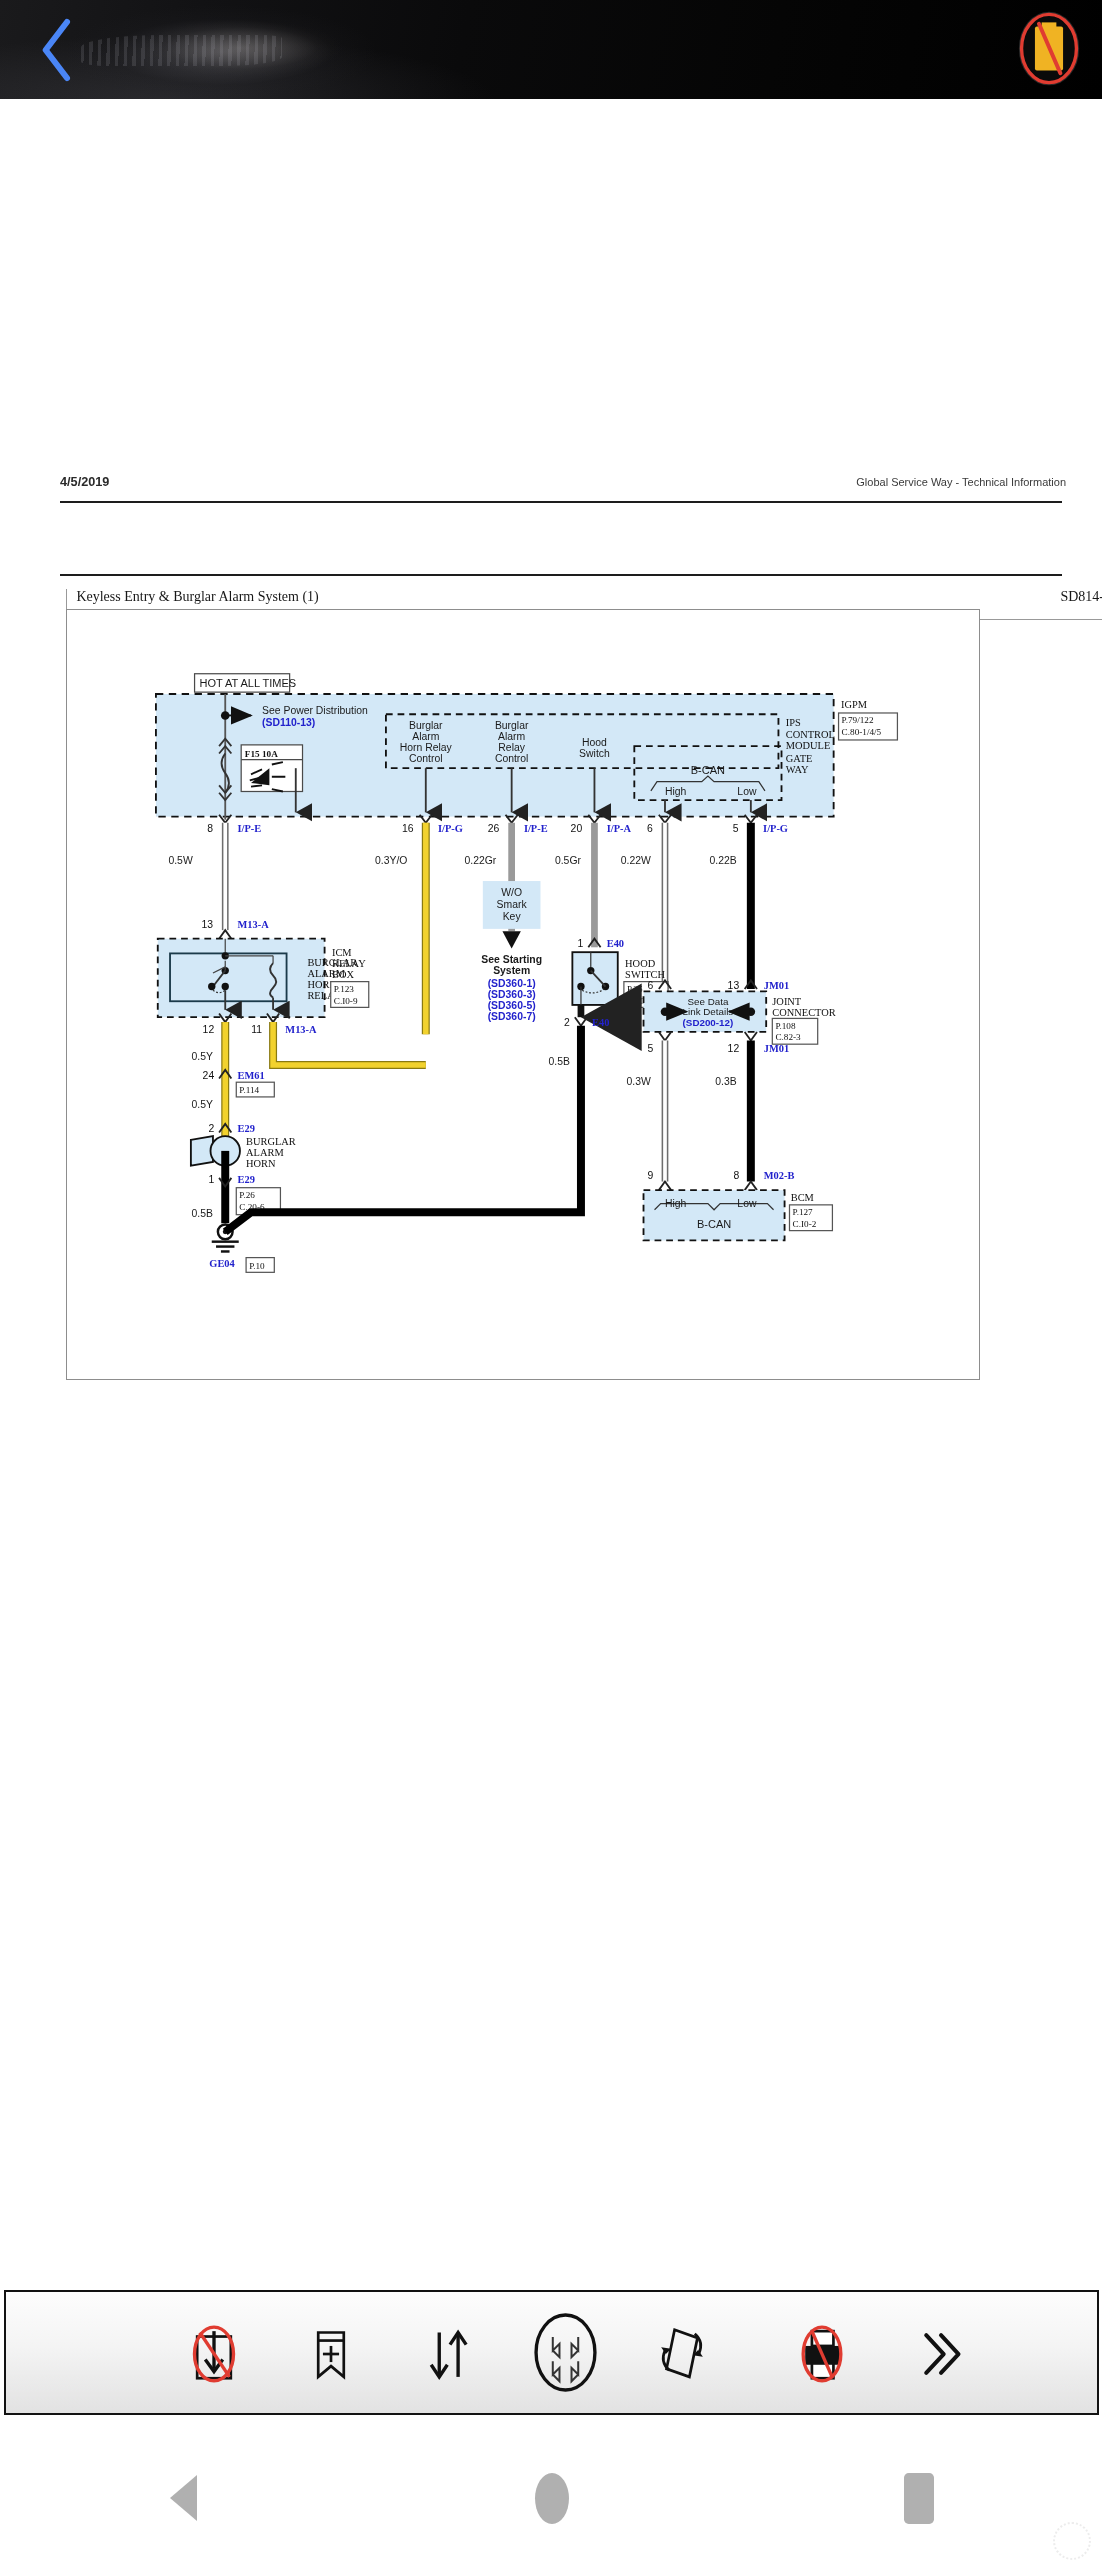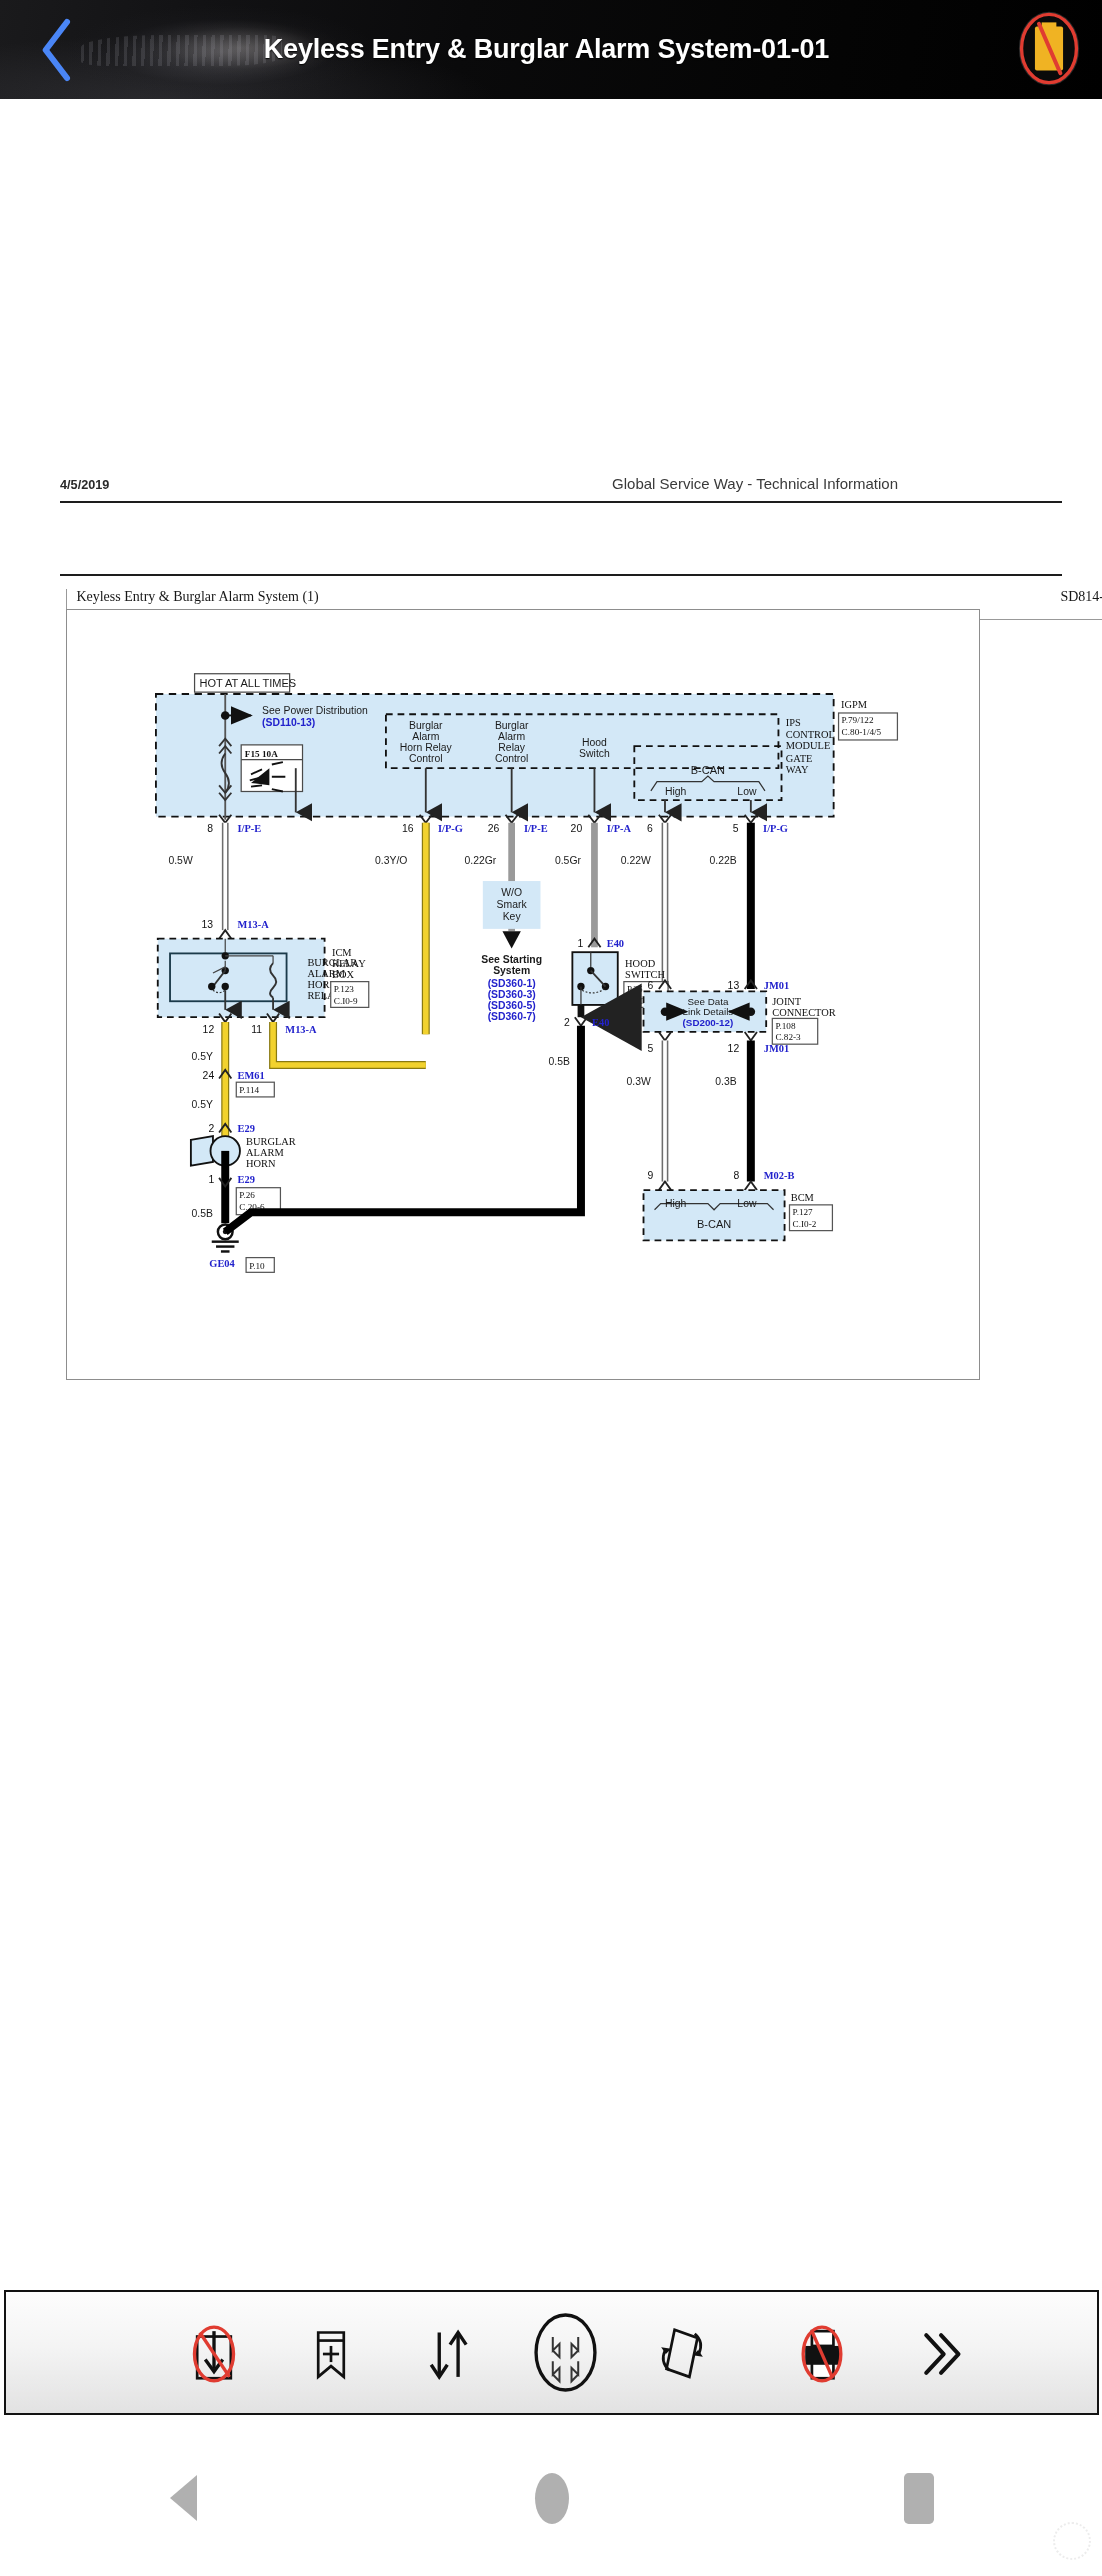--- a/index.html
+++ b/index.html
@@ -53,21 +53,21 @@
   .page-sheet {
     position: absolute; left: 0; top: 0; width: 1103px; height: 2187px;
     background: #ffffff;
   }
 
   .doc-meta {
     position: absolute; left: 46px; top: 376px; width: 1006px;
     display: flex; justify-content: space-between; align-items: baseline;
   }
   .doc-date { font-size: 12.7px; color: #2a2a2a; font-weight: 600; }
-  .doc-center { font-size: 15px; color: #3a3a3a; margin-right: 168px; }
+  .doc-center { font-size: 11px; color: #3a3a3a; }
 
   .meta-rule {
     position: absolute; left: 46px; top: 402px; width: 1002px; height: 2px;
     background: #1d1d1d;
   }
 
   .breadcrumb {
     position: absolute; left: 67px; top: 416px; width: 939px;
     font-size: 14.8px; font-weight: bold; color: #1c1c1c; line-height: 1.35;
   }
@@ -156,21 +156,20 @@
 
 <div class="app-header">
   <div class="header-photo"></div>
 
   <div class="back-chevron">
     <svg width="34" height="64" viewBox="0 0 50 96">
       <path d="M40 6 L8 48 L40 90" fill="none" stroke="#4a86f7" stroke-width="9" stroke-linecap="round" stroke-linejoin="round"></path>
     </svg>
   </div>
 
-  <div class="header-title">Keyless Entry &amp; Burglar Alarm System-01-01</div>
 
   <div class="header-logo">
     <svg width="74" height="79" viewBox="0 0 110 118">
       <ellipse cx="55" cy="59" rx="44" ry="54" fill="#0a0a0a" stroke="#2a2a2a" stroke-width="2"></ellipse>
       <rect x="34" y="26" width="42" height="66" rx="3" fill="#f0b323"></rect>
       <rect x="44" y="20" width="22" height="12" fill="#f0b323"></rect>
       <path d="M40 22 L72 96" stroke="#e03c31" stroke-width="6" stroke-linecap="round"></path>
       <ellipse cx="55" cy="59" rx="41" ry="51" fill="none" stroke="#e03c31" stroke-width="5"></ellipse>
     </svg>
   </div>

